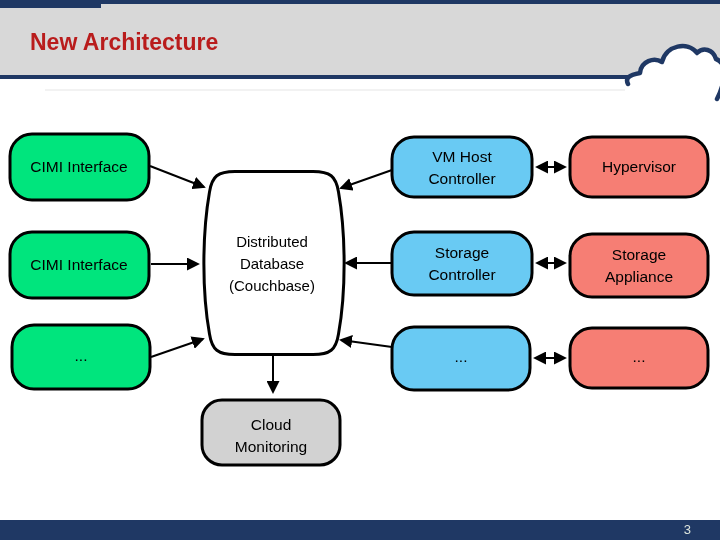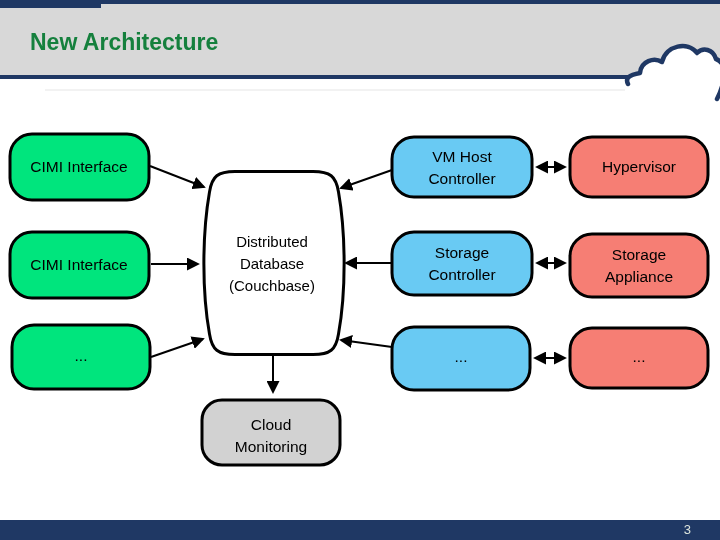--- a/index.html
+++ b/index.html
@@ -25,21 +25,21 @@
 <body>
 
 <div class="slide">
 
   <div class="header-bg" style="background-color: rgb(216, 216, 216);"></div>
   <div class="top-thin" style="background-color: rgb(31, 56, 100);"></div>
   <div class="top-thick" style="background-color: rgb(31, 56, 100);"></div>
   <div class="rule" style="background-color: rgb(31, 56, 100);"></div>
   <div class="content-edge"></div>
 
-  <h1 class="title" style="color: #15803d;">New Architecture</h1>
+  <h1 class="title" style="color: #b91c1c;">New Architecture</h1>
 
   <svg class="diagram" viewBox="0 0 720 540" xmlns="http://www.w3.org/2000/svg">
     <defs>
       <marker id="ah" viewBox="0 0 10 10" refX="8.5" refY="5" markerWidth="6.5" markerHeight="6.5" orient="auto-start-reverse">
         <path d="M0 0 L10 5 L0 10 z" fill="#000"></path>
       </marker>
     </defs>
 
     <g>
       <rect class="node-rect" x="10" y="134" width="139" height="66" rx="22" fill="#00E57D"></rect>

